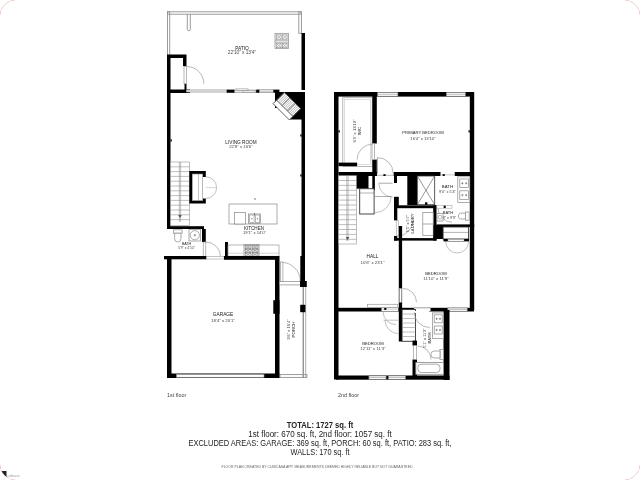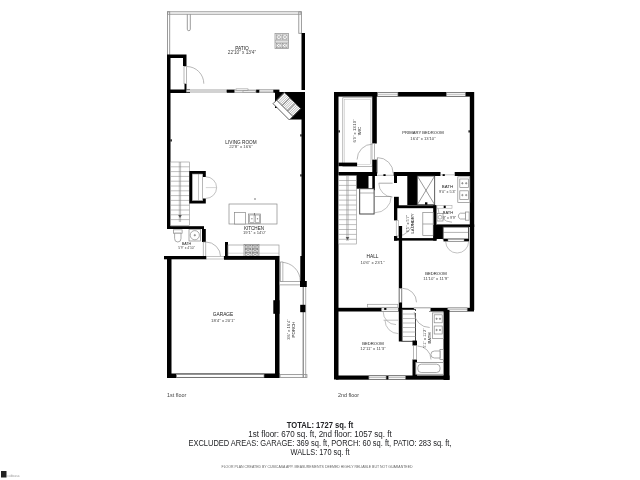--- a/index.html
+++ b/index.html
@@ -1,16 +1,16 @@
 <!DOCTYPE html>
 <html><head>
 <meta charset="utf-8">
 <style>
   html,body{margin:0;padding:0;background:#fff;}
-  .page{position:relative;width:640px;height:480px;background:#b91c1c;overflow:hidden;font-family:"Liberation Sans",sans-serif;}
+  .page{position:relative;width:640px;height:480px;background:#b91c1c;overflow:hidden;font-family:"Liberation Sans",sans-serif;border-radius:16px;}
   svg{position:absolute;top:0;left:0;}
   text{font-family:"Liberation Sans",sans-serif;}
 </style>
 </head>
 <body>
 <div class="page">
 <svg width="640" height="480" viewBox="0 0 640 480">
 
 <rect x="0" y="0" width="640" height="480" fill="#ffffff"></rect>
 <defs>

